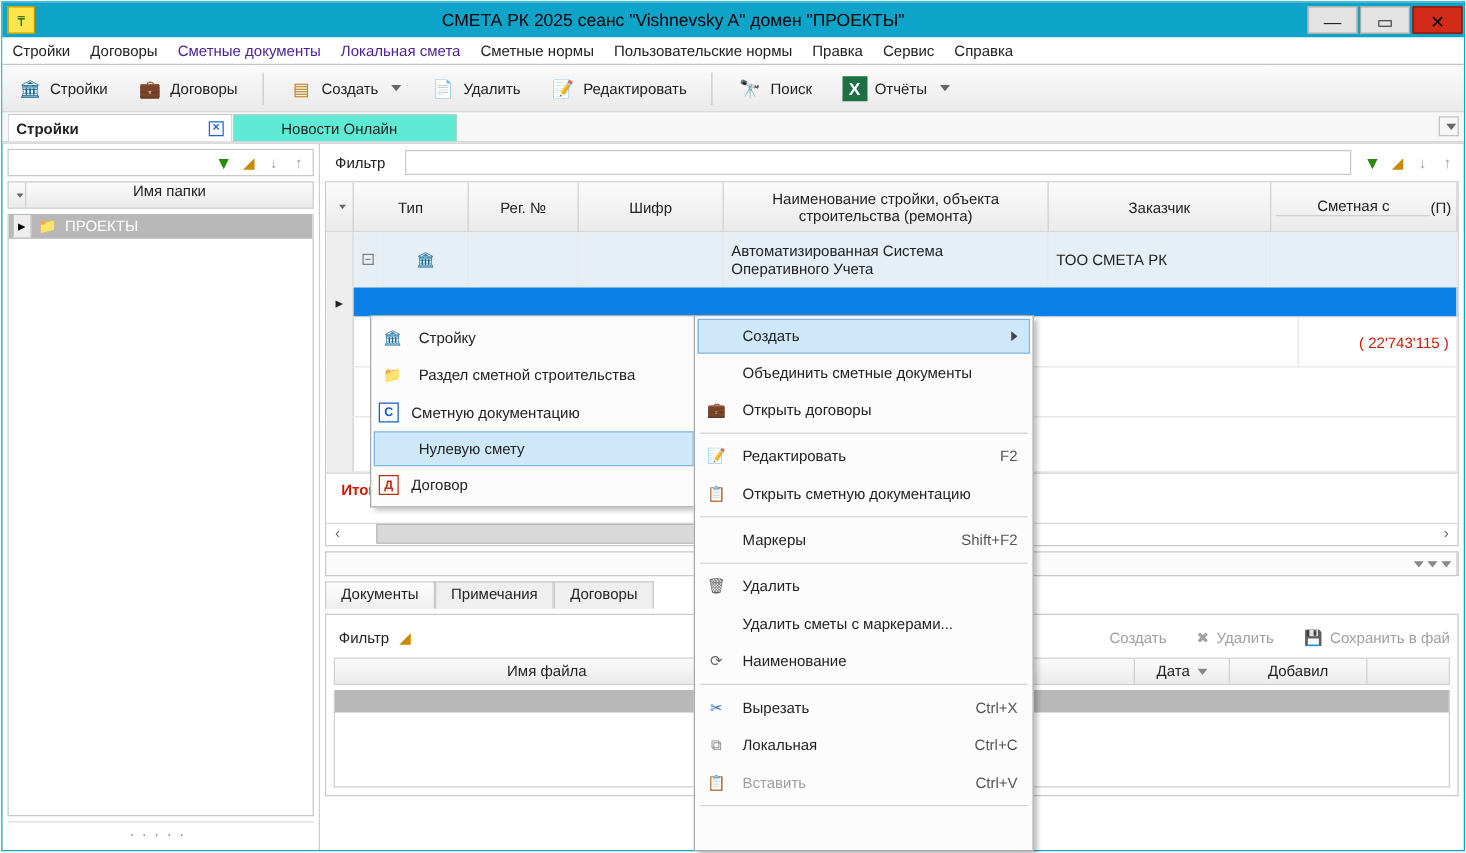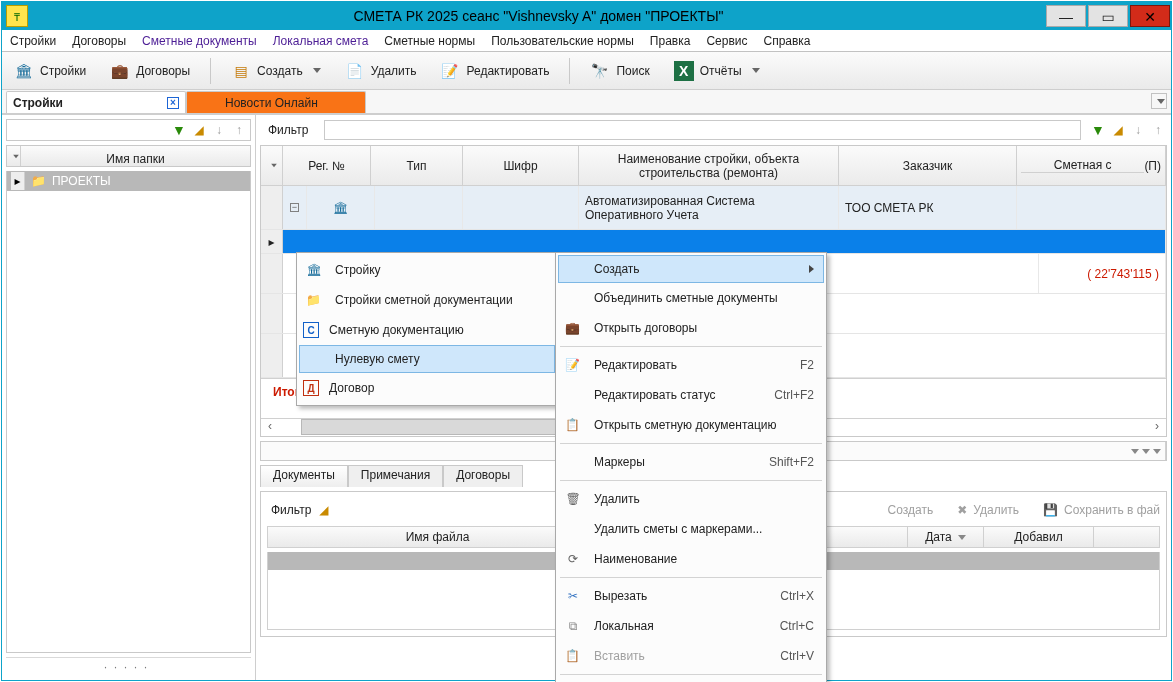--- a/index.html
+++ b/index.html
@@ -32,32 +32,32 @@
   .ic-new { color:#c47a09; }
   .ic-open { color:#906800; }
   .ic-edit { color:#1254a4; }
   .ic-binoc { color:#1762a6; }
   .ic-xls { background:#1d7044; color:#fff; width:18px; height:18px; font-size:10px; font-weight:bold; }
 
   
   .tabbar { height:24px; background:#f7f7f7; border-bottom:1px solid #cecece; display:flex; align-items:flex-end; padding:0 4px; position:relative;}
   .tab { height:22px; min-width:180px; border:1px solid #c9c9c9; border-bottom:none; background:#fff; display:flex; align-items:center; padding:0 6px; gap:6px; border-radius:2px 2px 0 0; }
   .tab .close { color:#1c65d6; font-weight:bold; margin-left:auto; border:1px solid #1c65d6; width:12px; height:12px; line-height:10px; text-align:center; font-size:10px; }
-  .tab.secondary { background:#f97316;padding-left:38px; }
+  .tab.secondary { background:#5eead4;padding-left:38px; }
   .tabbar .drop { position:absolute; right:4px; top:3px; width:16px; height:16px; border:1px solid #c2c2c2; display:flex; align-items:center; justify-content:center; }
 
   
   .main { flex:1; display:flex; overflow:hidden; border-top:1px solid #cecece; }
   .leftpane { width:254px; border-right:1px solid #cecece; display:flex; flex-direction:column; padding:4px; gap:4px; }
   .filterbar { height:22px; border:1px solid #c9c9c9; background:#fff; display:flex; align-items:center; padding:0 2px; gap:2px; }
   .filterbar .spacer { flex:1; }
   .filterbar .fi { width:18px; height:18px; display:flex; align-items:center; justify-content:center; }
   .funnel-y { color:#2a8a0a; font-size:14px; }
   .arrow-d { color:#9e9e9e; }
-  .tree-head { height:22px; background:linear-gradient(#fbfbfb,#eaeaea); border:1px solid #c9c9c9; display:flex; align-items:flex-end; justify-content:center; }
+  .tree-head { height:22px; background:linear-gradient(#fbfbfb,#eaeaea); border:1px solid #c9c9c9; display:flex; align-items:flex-start; justify-content:center; }
   .tree-head .drop { width:14px; height:20px; border-right:1px solid #d0d0d0; display:flex; align-items:center; justify-content:center; }
   .tree-body { flex:1; border:1px solid #c9c9c9; border-top:none; background:#fff; overflow:auto; }
   .tree-row { height:20px; display:flex; align-items:center; padding-left:4px; gap:6px; background:#b8b8b8; color:#fff; }
   .tree-row .rowhead { width:14px; height:18px; border-right:1px solid #d0d0d0; display:flex; align-items:center; justify-content:center; color:#000; background:#eee; }
   .scroll-hint { text-align:center; color:#7a7a7a; letter-spacing:6px; padding:2px 0; border-top:1px solid #d9d9d9;}
 
   .rightpane { flex:1; display:flex; flex-direction:column; padding:4px; gap:4px; position:relative; }
   .rfilter { height:22px; display:flex; align-items:center; gap:8px; }
   .rfilter .lbl { padding:0 8px; }
   .rfilter .inp { flex:1; height:20px; border:1px solid #c9c9c9; background:#fff; }
@@ -235,22 +235,22 @@
           <div class="fi arrow-d">↓</div>
           <div class="fi arrow-d">↑</div>
         </div>
       </div>
 
       <div class="gridwrap">
         <div class="grid-head">
           <div class="gh gh-col1">
               <span class="chev-down" style="transform:scale(.7);"></span>
             </div>
+          <div class="gh gh-col2">Тип</div>
           <div class="gh gh-col3">Рег. №</div>
-          <div class="gh gh-col2">Тип</div>
           <div class="gh gh-col4">Шифр</div>
           <div class="gh gh-col5">Наименование стройки, объекта строительства (ремонта)</div>
           <div class="gh gh-col6">Заказчик</div>
           <div class="gh gh-col7">
             <div class="top">Сметная с</div>
             <div class="bot">(П)</div>
           </div>
         </div>
         <div class="grid-body">
           <div class="grow first">
@@ -355,21 +355,21 @@
   </div>
 </div>
 
 <div class="ctx submenu">
   <div class="ci">
       <span class="cic ic-building">🏛</span>
       <span>Стройку</span>
     </div>
   <div class="ci">
       <span class="cic" style="color:#e5b52c;">📁</span>
-      <span>Стройки сметной документации</span>
+      <span>Раздел сметной строительства</span>
     </div>
   <div class="ci">
       <span class="cic" style="color:#1160c8; font-weight:bold; border:1px solid #1160c8; width:16px; height:16px; font-size:10px;">С</span>
       <span>Сметную документацию</span>
     </div>
   <div class="ci hover">
       <span class="cic"></span>
       <span>Нулевую смету</span>
     </div>
   <div class="ci">
@@ -392,25 +392,20 @@
       <span class="cic" style="color:#c98a00;">💼</span>
       <span>Открыть договоры</span>
     </div>
   <hr>
   <div class="ci">
       <span class="cic">📝</span>
       <span>Редактировать</span>
       <span class="shortcut">F2</span>
     </div>
   <div class="ci">
-      <span class="cic"></span>
-      <span>Редактировать статус</span>
-      <span class="shortcut">Ctrl+F2</span>
-    </div>
-  <div class="ci">
       <span class="cic" style="color:#1160c8;">📋</span>
       <span>Открыть сметную документацию</span>
     </div>
   <hr>
   <div class="ci">
       <span class="cic"></span>
       <span>Маркеры</span>
       <span class="shortcut">Shift+F2</span>
     </div>
   <hr>

